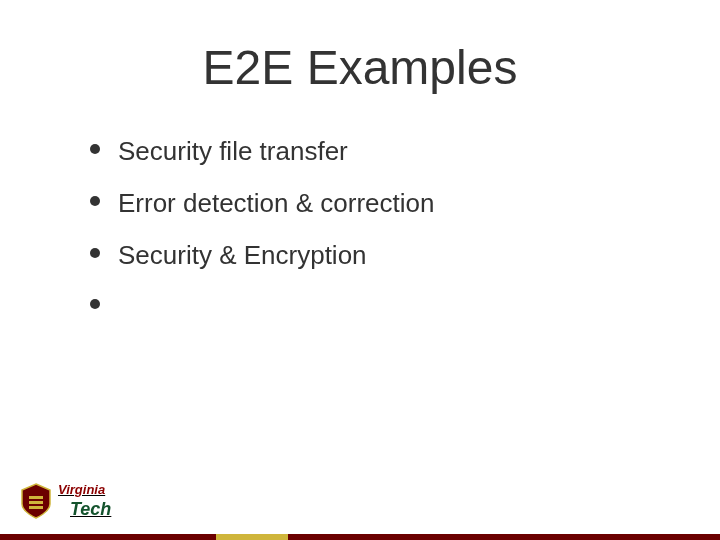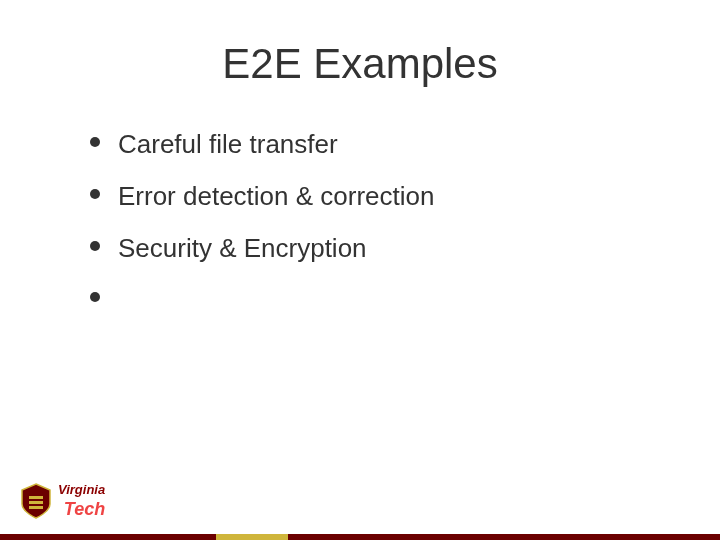--- a/index.html
+++ b/index.html
@@ -21,21 +21,21 @@
       width: 720px;
       height: 540px;
       background: #ffffff;
       position: relative;
       display: flex;
       flex-direction: column;
       padding: 30px 60px 60px 60px;
     }
 
     .slide-title {
-      font-size: 42px;
+      font-size: 48px;
       font-weight: normal;
       color: #333333;
       text-align: center;
       margin-bottom: 40px;
       margin-top: 10px;
     }
 
     .bullet-list {
       list-style: none;
       padding: 0;
@@ -65,36 +65,38 @@
       position: absolute;
       bottom: 20px;
       left: 20px;
       display: flex;
       align-items: flex-end;
     }
 
     .logo-text-container {
       display: flex;
       flex-direction: column;
-      align-items: flex-end;
+      align-items: flex-start;
+      text-decoration: underline;
     }
 
     .logo-text-virginia {
       font-size: 13px;
       color: #8B0000;
       font-style: italic;
       font-weight: bold;
       margin-bottom: 2px;
     }
 
     .logo-text-tech {
       font-size: 18px;
-      color: #ef4444;
+      color: #14532d;
       font-weight: bold;
       font-style: italic;
+      margin-left: 12px;
     }
 
     .logo-shield {
       width: 32px;
       height: 38px;
       margin-right: 6px;
       position: relative;
     }
 
     .bottom-line {
@@ -123,21 +125,21 @@
   </style>
 </head>
 <body>
 
 <div class="slide">
   <h1 class="slide-title">E2E Examples</h1>
 
   <ul class="bullet-list">
     <li>
       <span class="bullet-dot"></span>
-      <span>Careful file transfer</span>
+      <span>Security file transfer</span>
     </li>
     <li>
       <span class="bullet-dot"></span>
       <span>Error detection &amp; correction</span>
     </li>
     <li>
       <span class="bullet-dot"></span>
       <span>Security &amp; Encryption</span>
     </li>
     <li>

